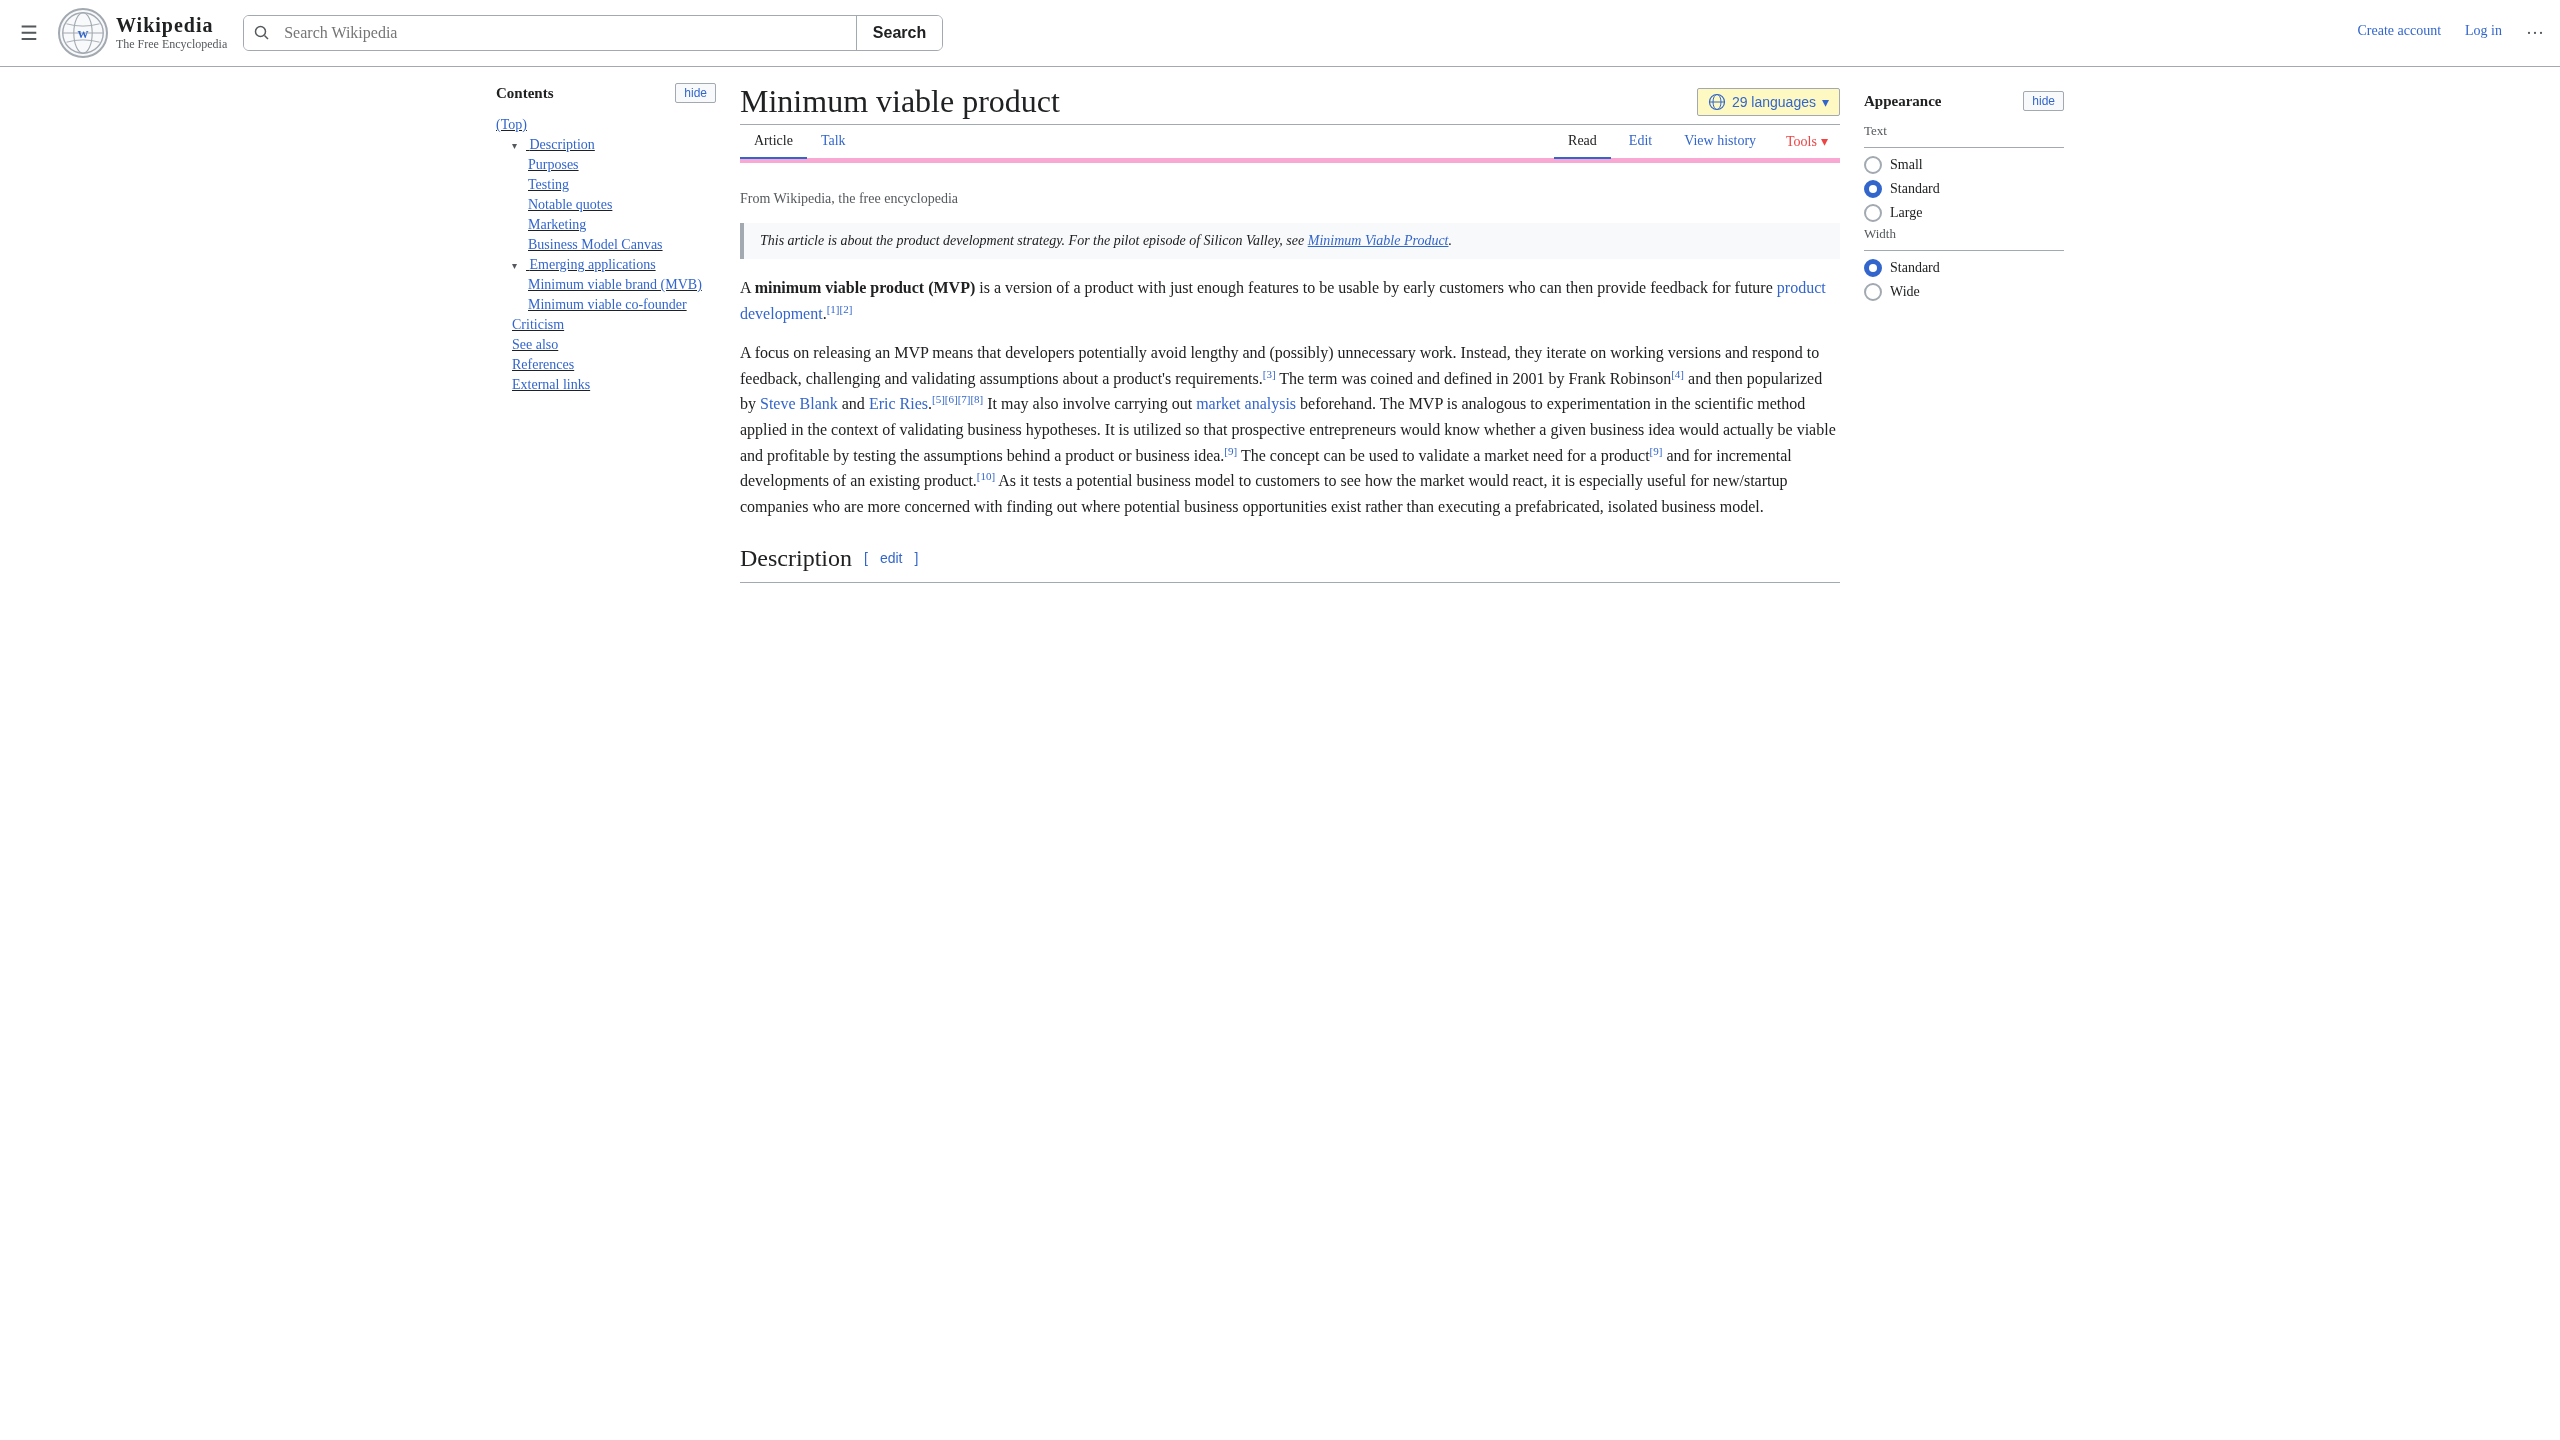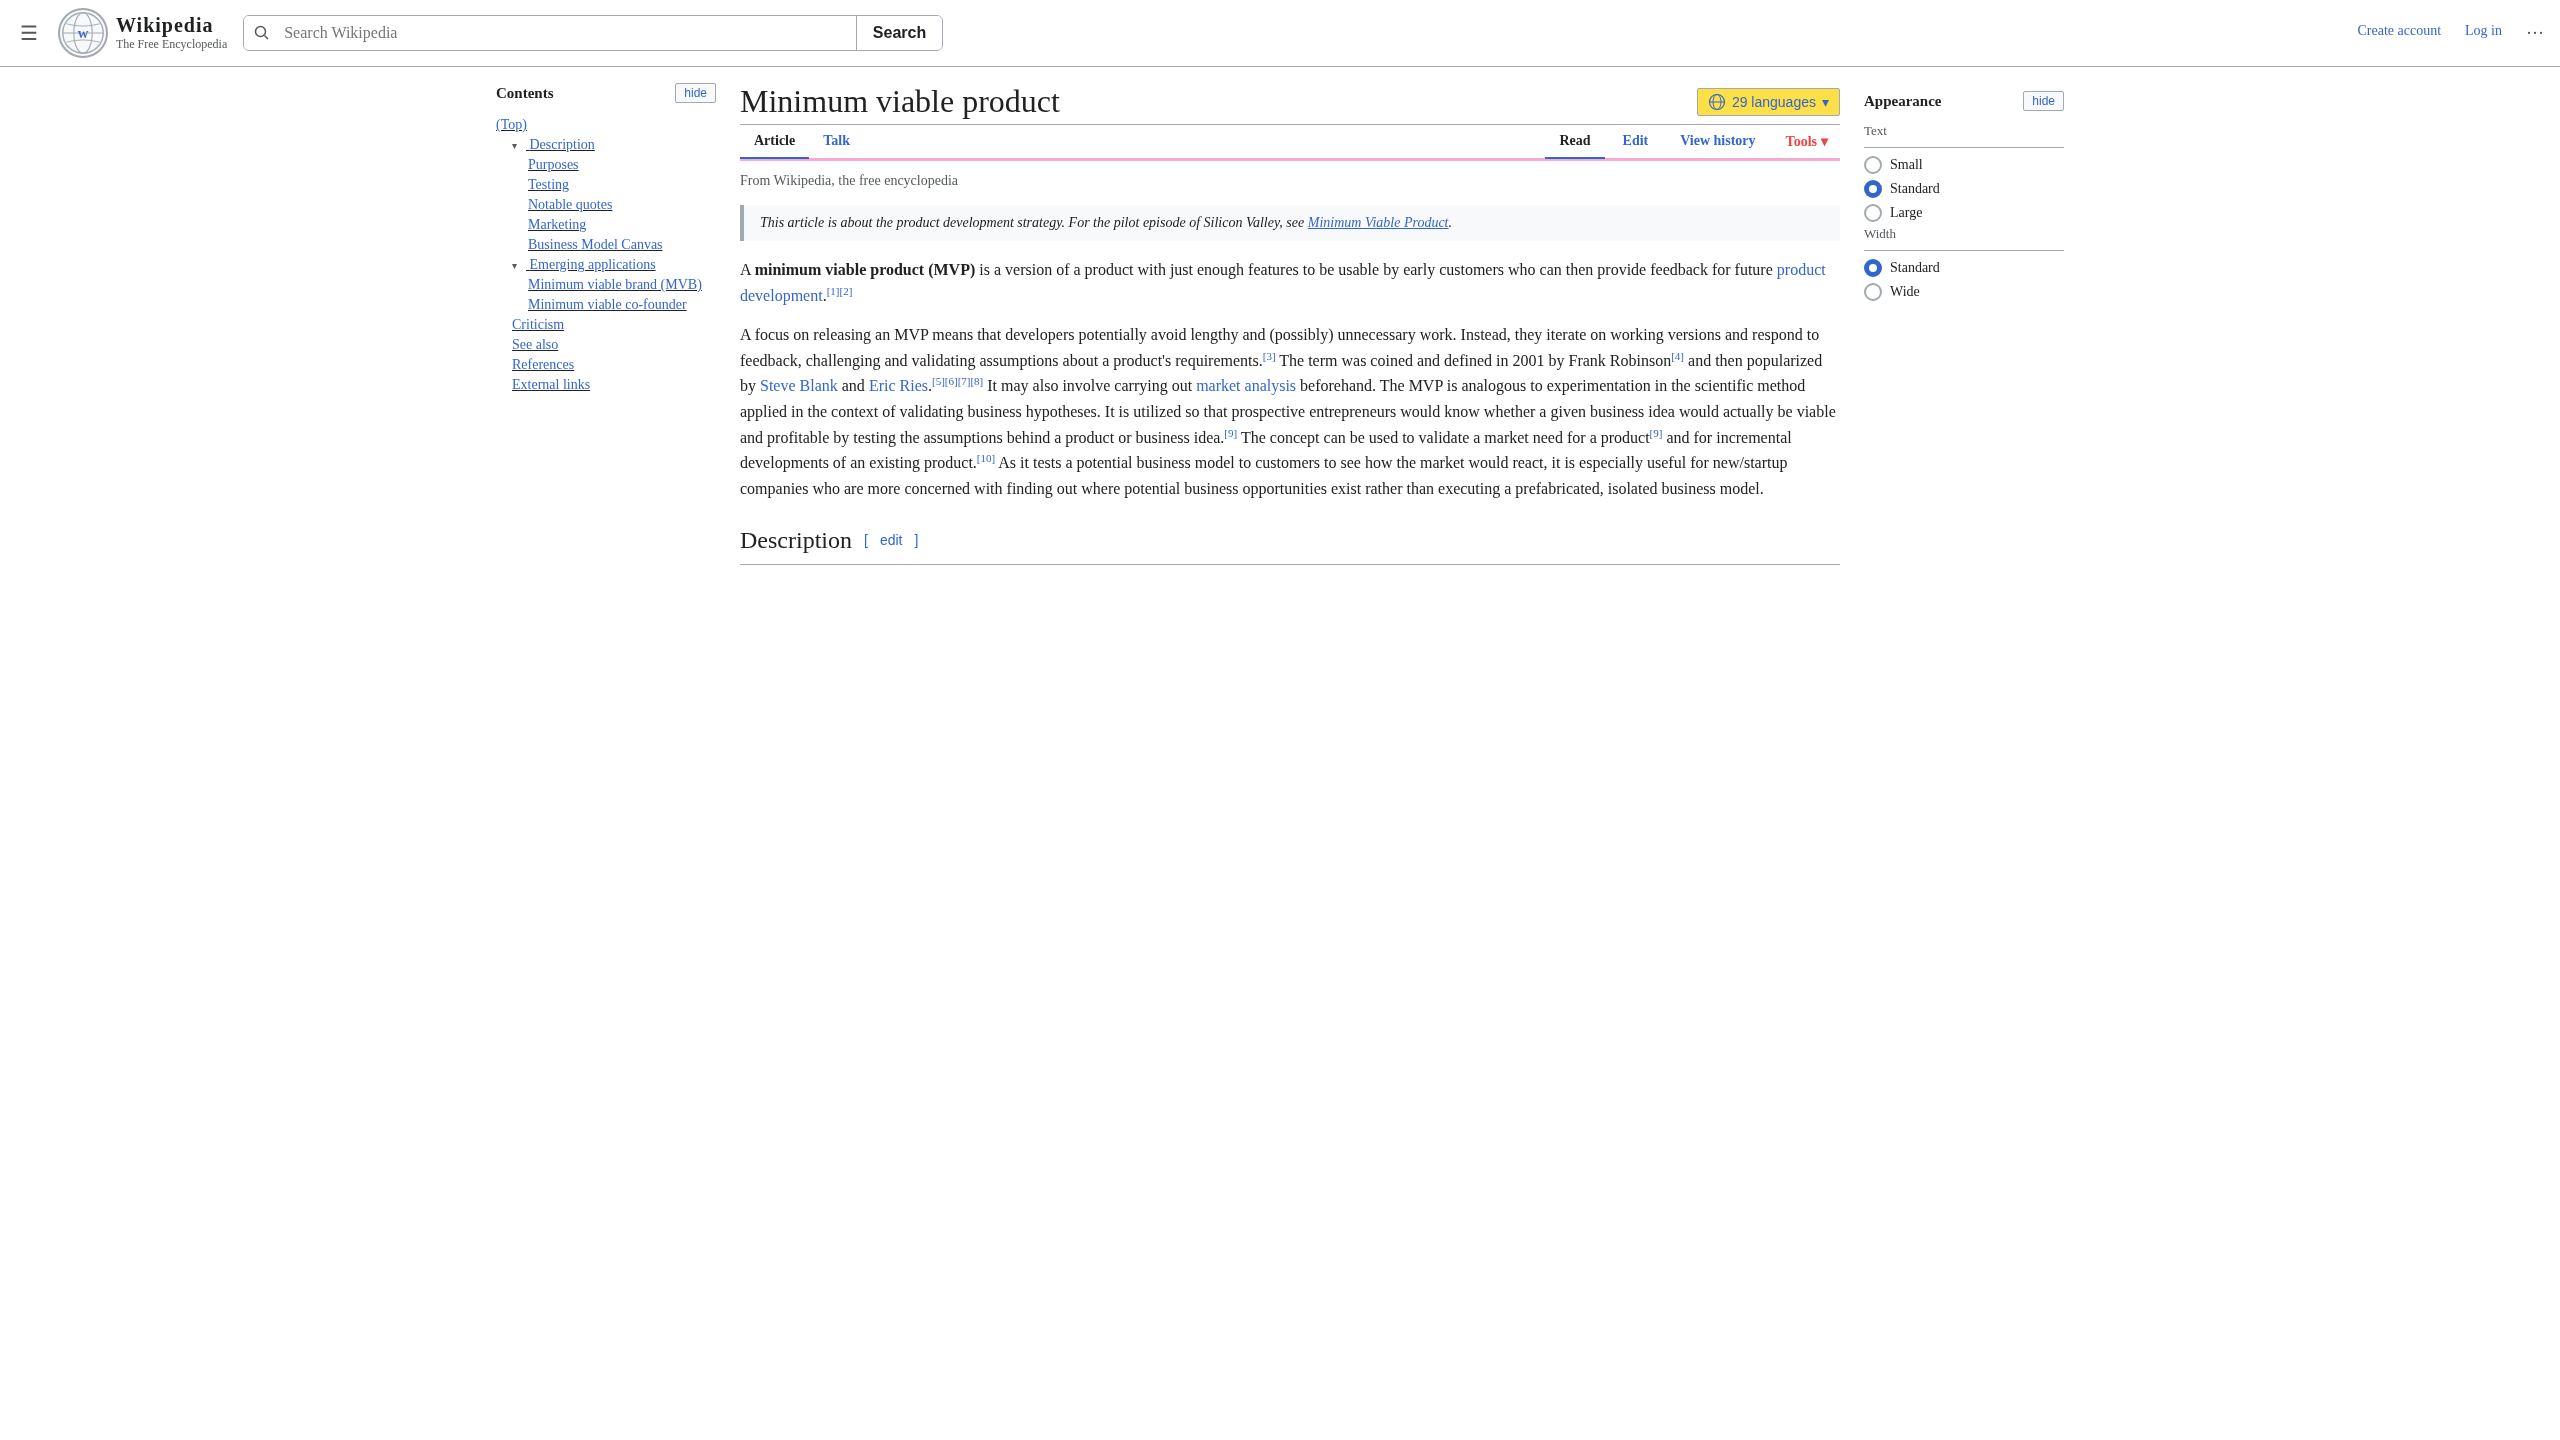--- a/index.html
+++ b/index.html
@@ -191,31 +191,30 @@
     .lang-btn {
       display: flex;
       align-items: center;
       gap: 6px;
       font-size: 14px;
       color: #3366cc;
       cursor: pointer;
       border: 1px solid #a2a9b1;
       padding: 4px 10px;
       border-radius: 2px;
-      background: #fde047;
+      background: #fef9c3;
       white-space: nowrap;
     }
     
     
     .tabs {
       display: flex;
       gap: 0;
-      border-bottom: 3px solid #f9a8d4;
-      margin-bottom: 12px;
-      font-weight: bold;
+      border-bottom: 5px solid #f9a8d4;
+      margin-bottom: 28px;
     }
     .tab {
       padding: 8px 14px;
       cursor: pointer;
       font-size: 14px;
       color: #3366cc;
       text-decoration: none;
       border-bottom: 2px solid transparent;
       margin-bottom: -1px;
     }

